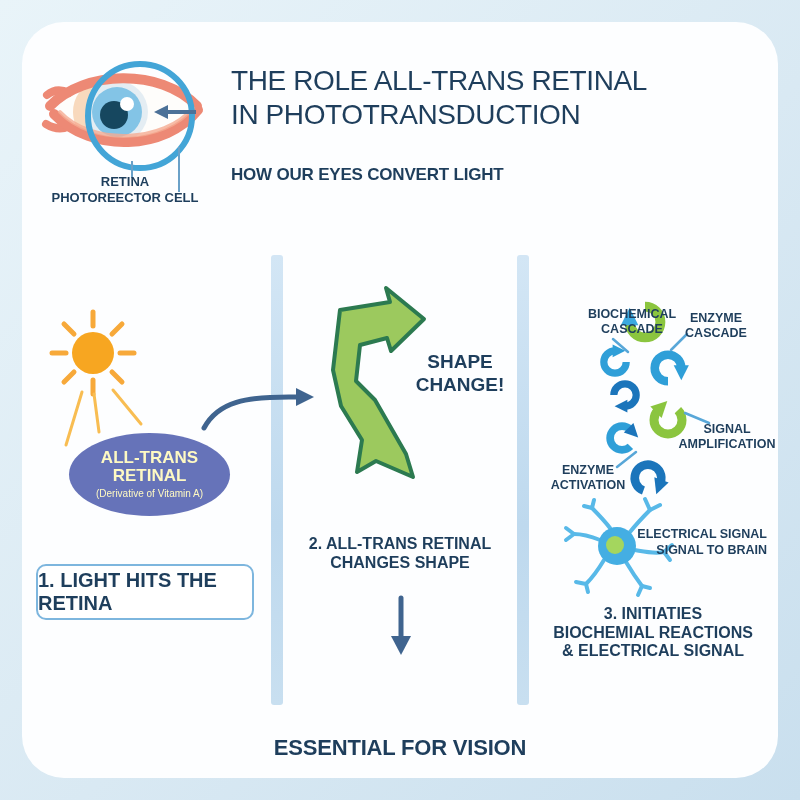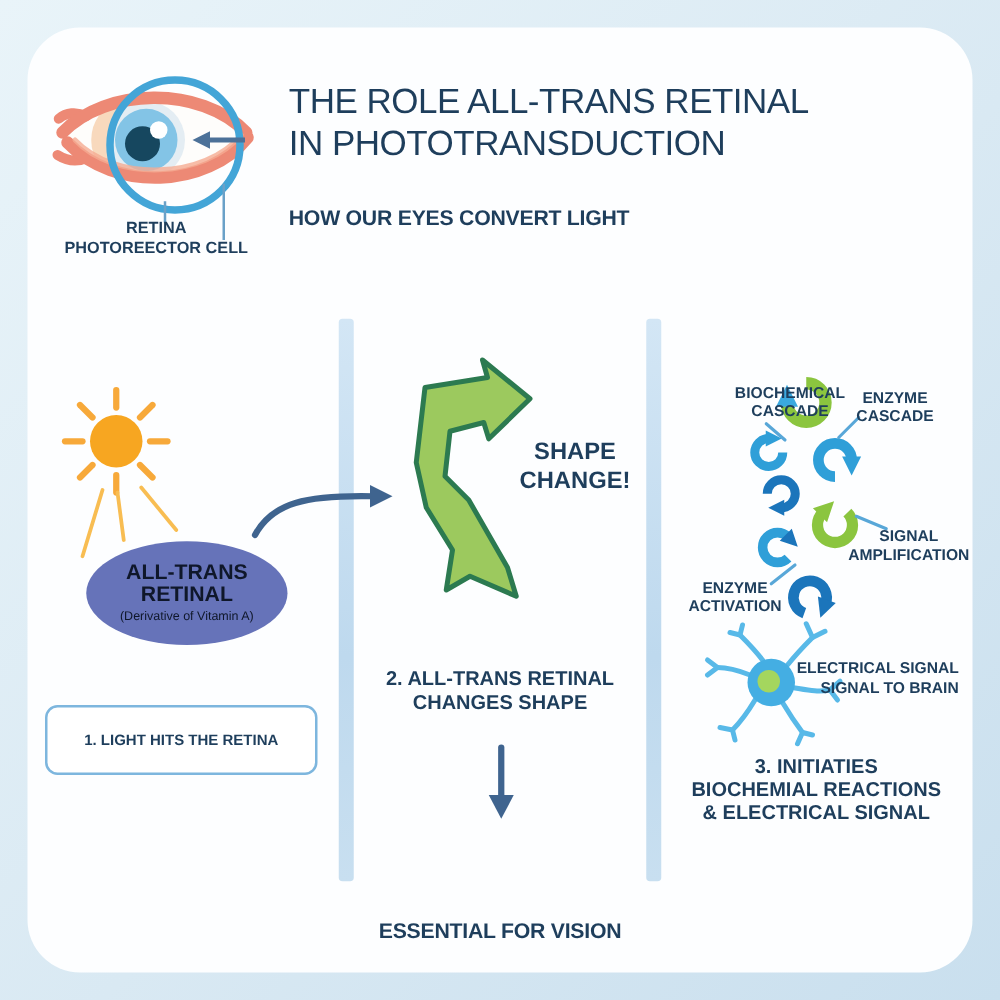--- a/index.html
+++ b/index.html
@@ -21,40 +21,40 @@
   #bar2{left:517px;}
   svg.art{position:absolute;left:0;top:0;width:800px;height:800px;}
   .txt{position:absolute;color:#1e3e5c;}
   .title{left:231px;top:64px;width:480px;font-size:28px;line-height:34px;font-weight:400;letter-spacing:-0.4px;}
   .subtitle{left:231px;top:164px;width:420px;font-size:17px;line-height:22px;font-weight:700;letter-spacing:-0.2px;}
   .eyecap{left:35px;top:174px;width:180px;text-align:center;font-size:13px;line-height:16px;font-weight:700;}
   .oval{
     position:absolute;left:69px;top:433px;width:161px;height:83px;
     background:#6673b9;border-radius:50%;
     display:flex;flex-direction:column;align-items:center;justify-content:center;
-    color:#0f172a;text-align:center;
+    color:#fef9c3;text-align:center;
   }
   .oval .big{font-size:17px;line-height:18px;font-weight:700;}
   .oval .small{font-size:10px;line-height:14px;font-weight:400;margin-top:2px;}
   .step1box{
     position:absolute;left:36px;top:564px;width:214px;height:52px;
     background:#ffffff;border:2px solid #7db6de;border-radius:10px;
     display:flex;align-items:center;justify-content:center;
-    font-size:12px;font-weight:700;color:#1e3e5c;
+    font-size:20px;font-weight:700;color:#1e3e5c;
   }
   .callout{left:405px;top:338px;width:110px;text-align:center;font-size:19px;line-height:23px;font-weight:800;margin-top:12px;}
   .step2cap{left:300px;top:534px;width:200px;text-align:center;font-size:16px;line-height:19px;font-weight:700;}
   .minilabel{position:absolute;color:#1e3e5c;font-size:12.5px;line-height:15px;font-weight:700;text-align:center;}
   #lbl-biochem{left:534px;top:307px;width:100px;margin-left:48px;}
   #lbl-enzcas{left:666px;top:311px;width:100px;}
   #lbl-sigamp{left:662px;top:422px;width:130px;}
   #lbl-enzact{left:538px;top:463px;width:100px;}
   #lbl-elec{left:637px;top:526px;width:130px;text-align:right;line-height:16px;}
   .step3cap{left:543px;top:605px;width:220px;text-align:center;font-size:16px;line-height:18.5px;font-weight:700;}
-  .footer{left:250px;top:735px;width:300px;text-align:center;font-size:17px;font-weight:800;letter-spacing:-0.2px;}
+  .footer{left:250px;top:735px;width:300px;text-align:center;font-size:22px;font-weight:800;letter-spacing:-0.2px;}
 </style>
 </head>
 <body>
 
 <div class="stage">
   <div class="card"></div>
 
   <div class="bar" id="bar1"></div>
   <div class="bar" id="bar2"></div>
 

